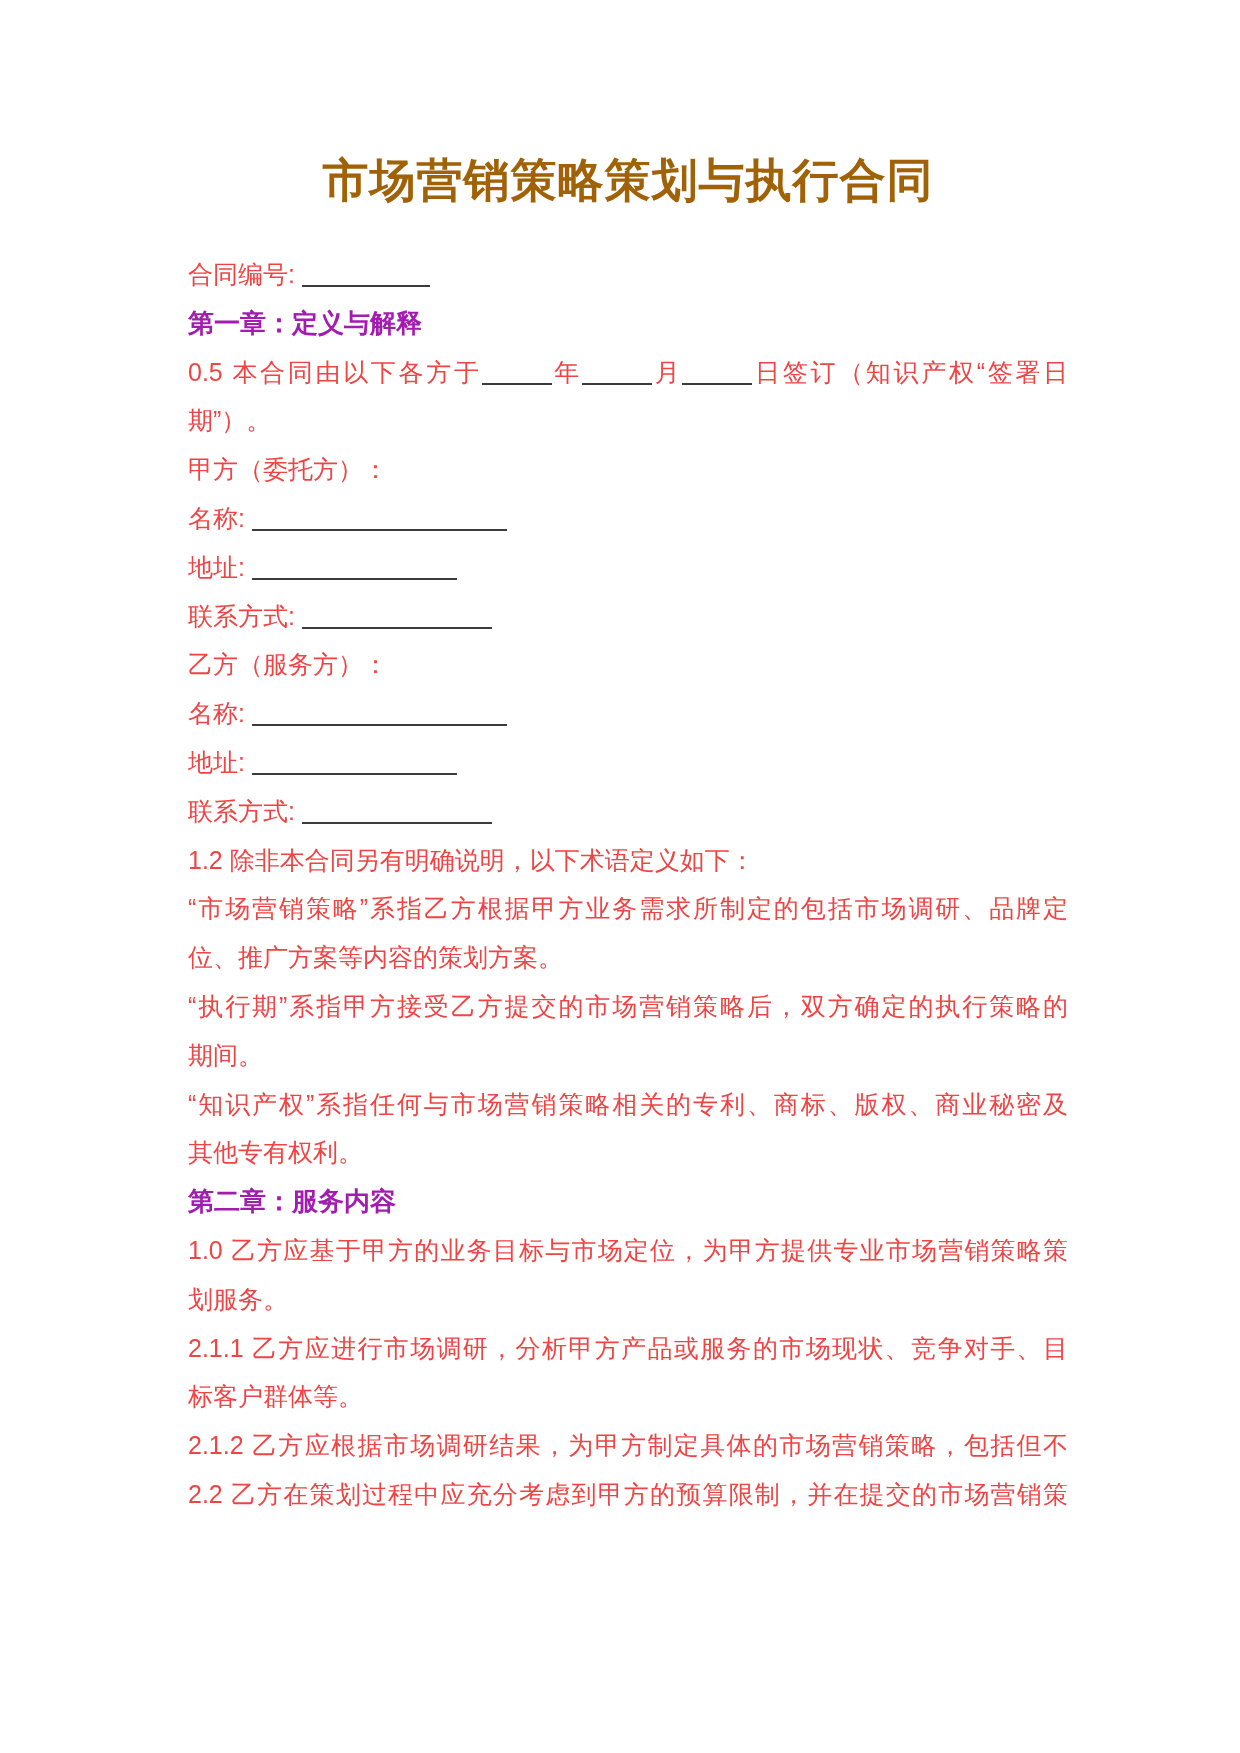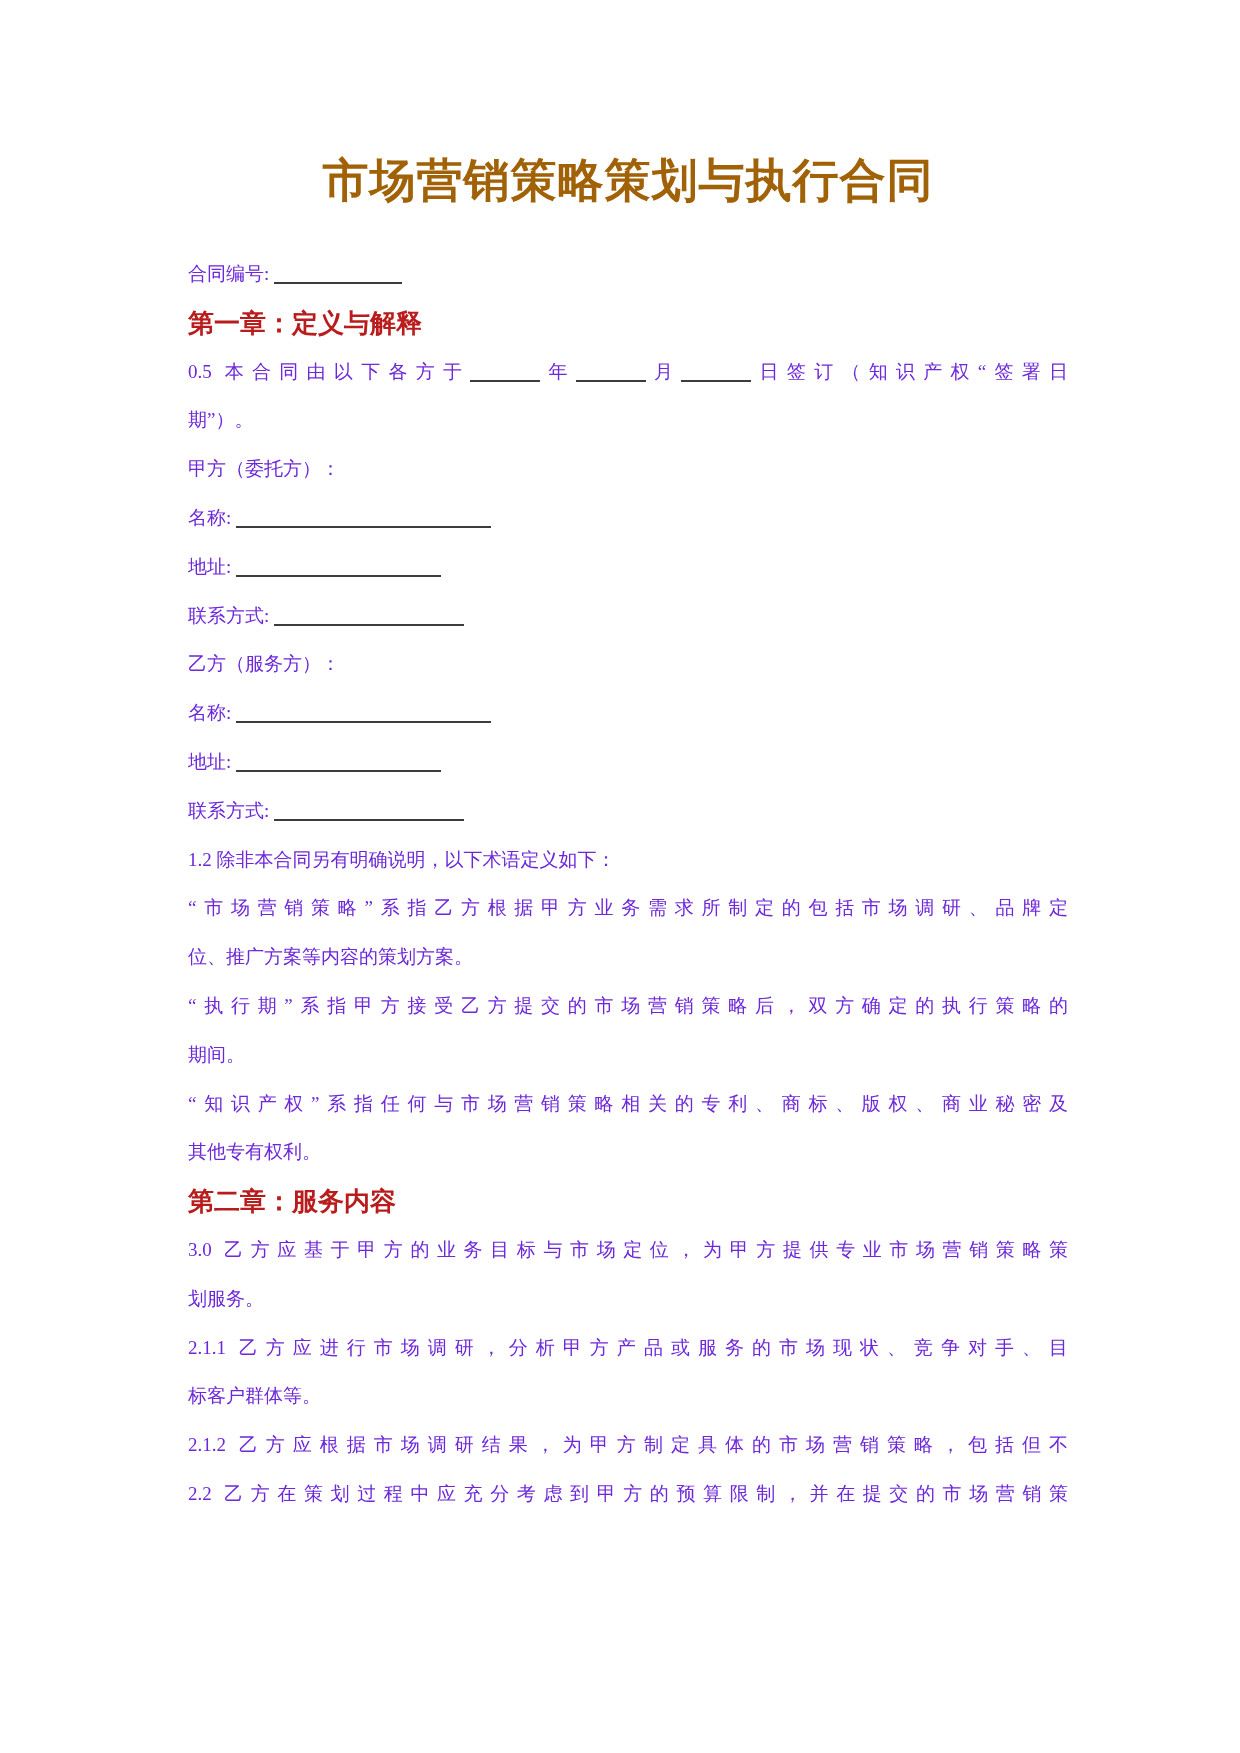--- a/index.html
+++ b/index.html
@@ -25,30 +25,30 @@
     font-size: 46px;
     line-height: 62px;
     text-align: center;
     letter-spacing: 1px;
     color: #a16207;
   }
   .lines { margin-top: 38px; }
   .line {
     height: 48.8px;
     line-height: 48.8px;
-    font-size: 19px;
-    font-family: Liberation Serif, serif;
+    font-size: 25px;
+    font-family: Liberation Sans, sans-serif;
     text-align: left;
-    color: #6d28d9;
+    color: #ef4444;
   }
   .line.heading {
     font-family: "Liberation Sans", "DejaVu Sans", sans-serif;
     font-weight: 700;
     font-size: 26px;
-    color: #b91c1c;
+    color: #a21caf;
   }
   .line.just {
     text-align: justify;
     text-align-last: justify;
     text-justify: inter-character;
   }
   .blank {
     display: inline-block;
     height: 0;
     border-bottom: 2px solid #3c3c3c;
@@ -75,21 +75,21 @@
         <div class="line field"><span>地址: </span><span class="blank" style="width: 205px;"></span></div>
         <div class="line field"><span>联系方式: </span><span class="blank" style="width: 190px;"></span></div>
         <div class="line body">1.2 除非本合同另有明确说明，以下术语定义如下：</div>
         <div class="line body just">“市场营销策略”系指乙方根据甲方业务需求所制定的包括市场调研、品牌定</div>
         <div class="line body">位、推广方案等内容的策划方案。</div>
         <div class="line body just">“执行期”系指甲方接受乙方提交的市场营销策略后，双方确定的执行策略的</div>
         <div class="line body">期间。</div>
         <div class="line body just">“知识产权”系指任何与市场营销策略相关的专利、商标、版权、商业秘密及</div>
         <div class="line body">其他专有权利。</div>
         <div class="line heading">第二章：服务内容</div>
-        <div class="line body just">3.0 乙方应基于甲方的业务目标与市场定位，为甲方提供专业市场营销策略策</div>
+        <div class="line body just">1.0 乙方应基于甲方的业务目标与市场定位，为甲方提供专业市场营销策略策</div>
         <div class="line body">划服务。</div>
         <div class="line body just">2.1.1 乙方应进行市场调研，分析甲方产品或服务的市场现状、竞争对手、目</div>
         <div class="line body">标客户群体等。</div>
         <div class="line body just">2.1.2 乙方应根据市场调研结果，为甲方制定具体的市场营销策略，包括但不</div>
         <div class="line body just">2.2 乙方在策划过程中应充分考虑到甲方的预算限制，并在提交的市场营销策</div>
       </div>
   </div>
 </div>
 
 </body></html>

